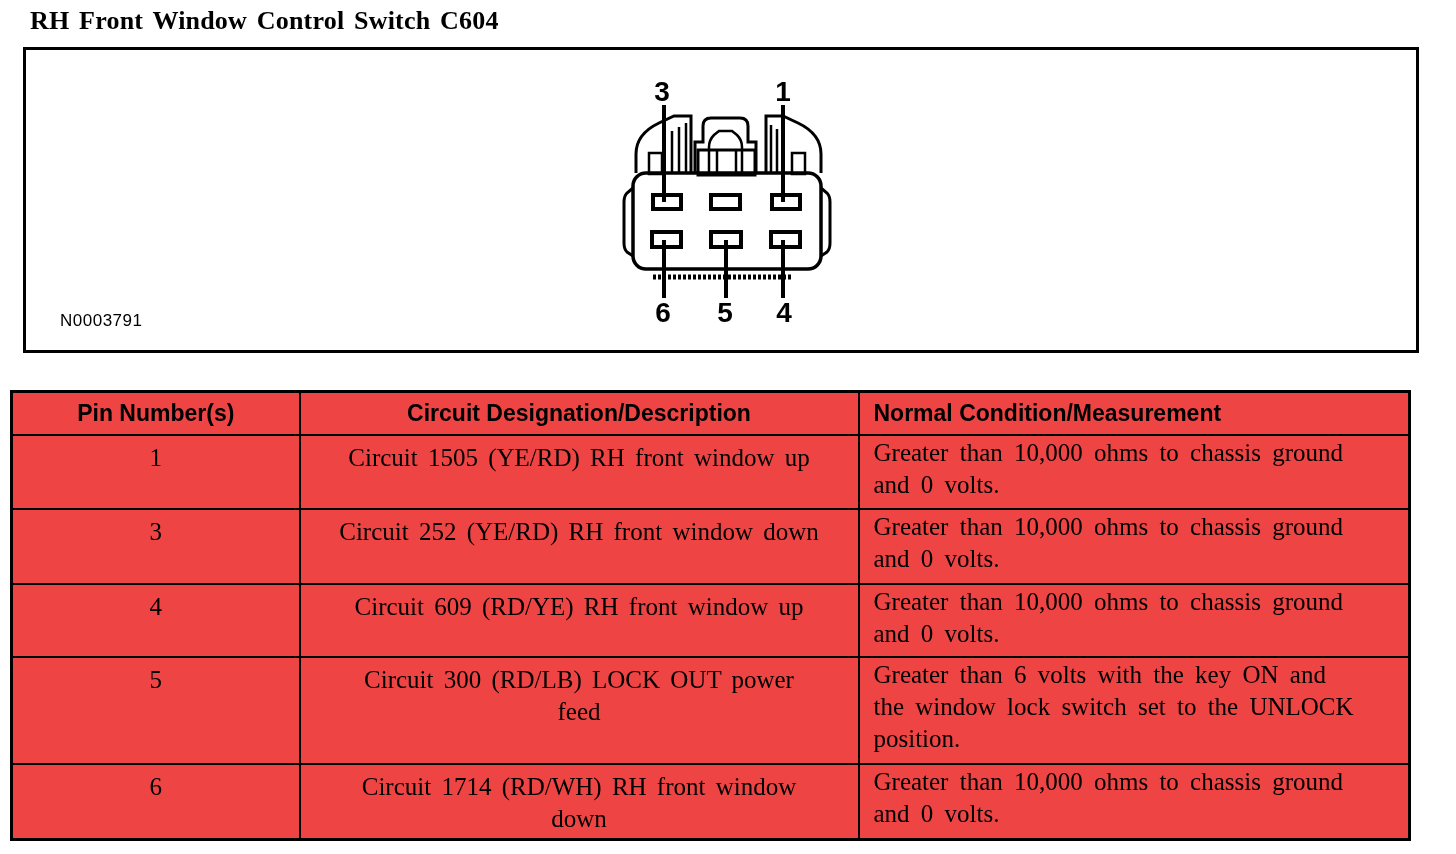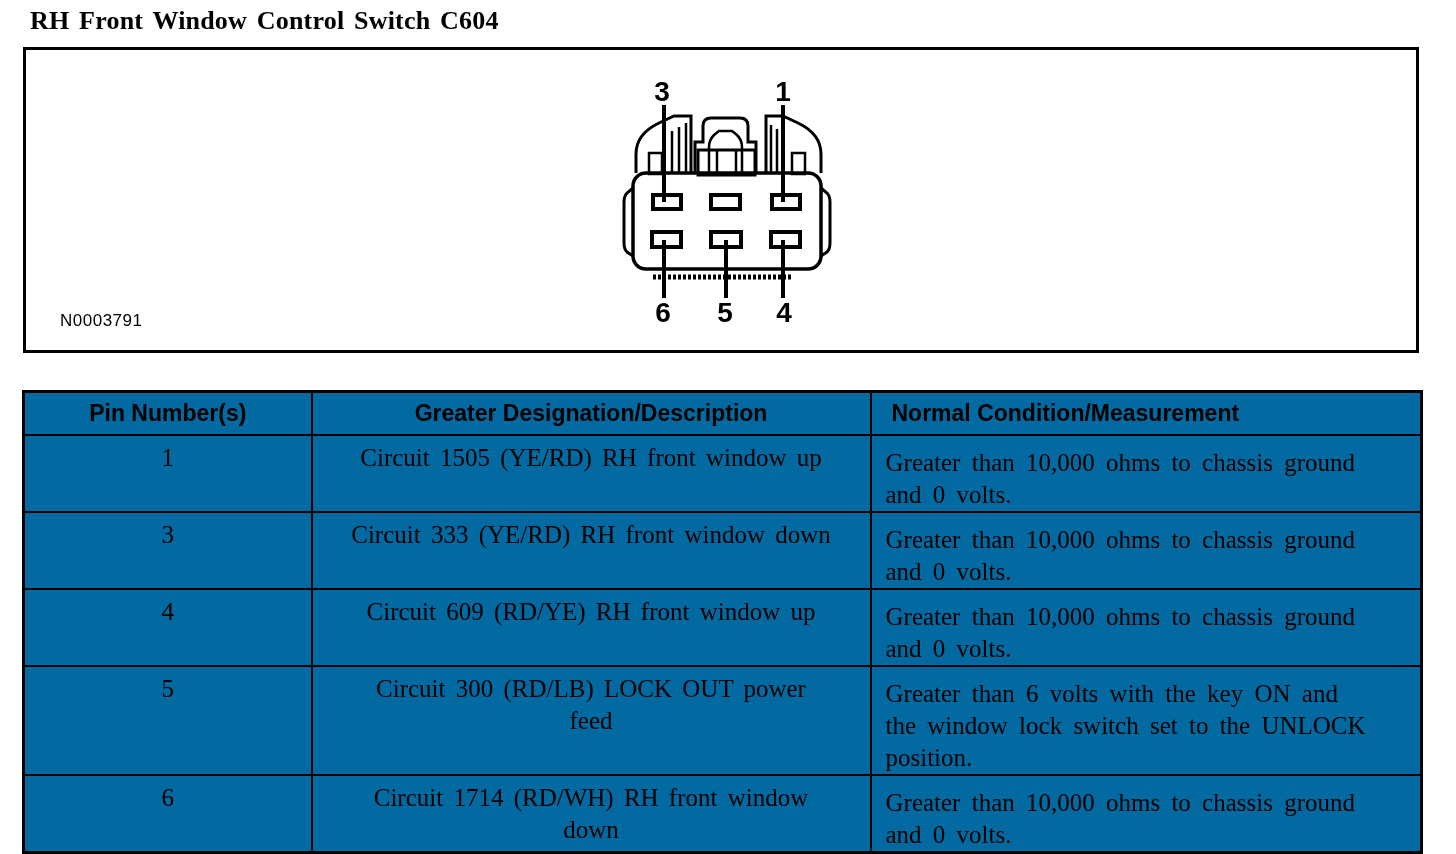--- a/index.html
+++ b/index.html
@@ -14,44 +14,44 @@
   }
 
   .figure-box{
     position:absolute;left:23px;top:47px;
     width:1390px;height:300px;
     border:3px solid #000;background:#fff;
   }
   .figure-box svg{display:block;}
 
   .pin-table{
-    position:absolute;left:22px;top:390px;
+    position:absolute;left:10px;top:390px;
     width:1398px;border-collapse:collapse;table-layout:fixed;
-    background:#0369a1;
+    background:#ef4444;
   }
   .pin-table td,.pin-table th{
     border:2px solid #000;box-sizing:border-box;
     vertical-align:top;overflow:hidden;
   }
   .pin-table{border:3px solid #000;}
   .pin-table th{
     font-family:"Liberation Sans",sans-serif;
     font-size:23px;font-weight:bold;
     vertical-align:middle;height:43px;padding:0;
   }
   th.h-center{text-align:center;}
-  th.h-left{text-align:left;padding-left:20px;}
+  th.h-left{text-align:left;padding-left:14px;}
   .pin-table td{
     font-family:"Liberation Serif",serif;
     font-size:25px;line-height:32px;
     white-space:pre-line;
   }
   td.pin-cell{text-align:center;padding-top:6px;word-spacing:4px;}
   td.circuit-cell{text-align:center;padding:6px 20px 0;word-spacing:4px;}
-  td.cond-cell{text-align:left;padding:11px 10px 0 14px;word-spacing:5px;}
+  td.cond-cell{text-align:left;padding:1px 10px 0 14px;word-spacing:5px;}
 
   .stroke{fill:none;stroke:#000;}
 </style>
 </head>
 <body>
 
 <div class="page-title">RH Front Window Control Switch C604</div>
 
 <div class="figure-box">
   <svg width="1390" height="300" viewBox="23 47 1390 300" font-family="Liberation Sans, sans-serif">
@@ -110,32 +110,32 @@
 
 <table class="pin-table">
   <colgroup>
     <col style="width:288px">
       <col style="width:559px">
       <col style="width:551px">
   </colgroup>
   <tbody>
       <tr>
     <th class="h-center">Pin Number(s)</th>
-    <th class="h-center">Greater Designation/Description</th>
+    <th class="h-center">Circuit Designation/Description</th>
     <th class="h-left">Normal Condition/Measurement</th>
   </tr>
   <tr style="height:74px">
     <td class="pin-cell">1</td>
     <td class="circuit-cell">Circuit 1505 (YE/RD) RH front window up</td>
     <td class="cond-cell">Greater than 10,000 ohms to chassis ground
 and 0 volts.</td>
   </tr>
   <tr style="height:75px">
     <td class="pin-cell">3</td>
-    <td class="circuit-cell">Circuit 333 (YE/RD) RH front window down</td>
+    <td class="circuit-cell">Circuit 252 (YE/RD) RH front window down</td>
     <td class="cond-cell">Greater than 10,000 ohms to chassis ground
 and 0 volts.</td>
   </tr>
   <tr style="height:73px">
     <td class="pin-cell">4</td>
     <td class="circuit-cell">Circuit 609 (RD/YE) RH front window up</td>
     <td class="cond-cell">Greater than 10,000 ohms to chassis ground
 and 0 volts.</td>
   </tr>
   <tr style="height:107px">

